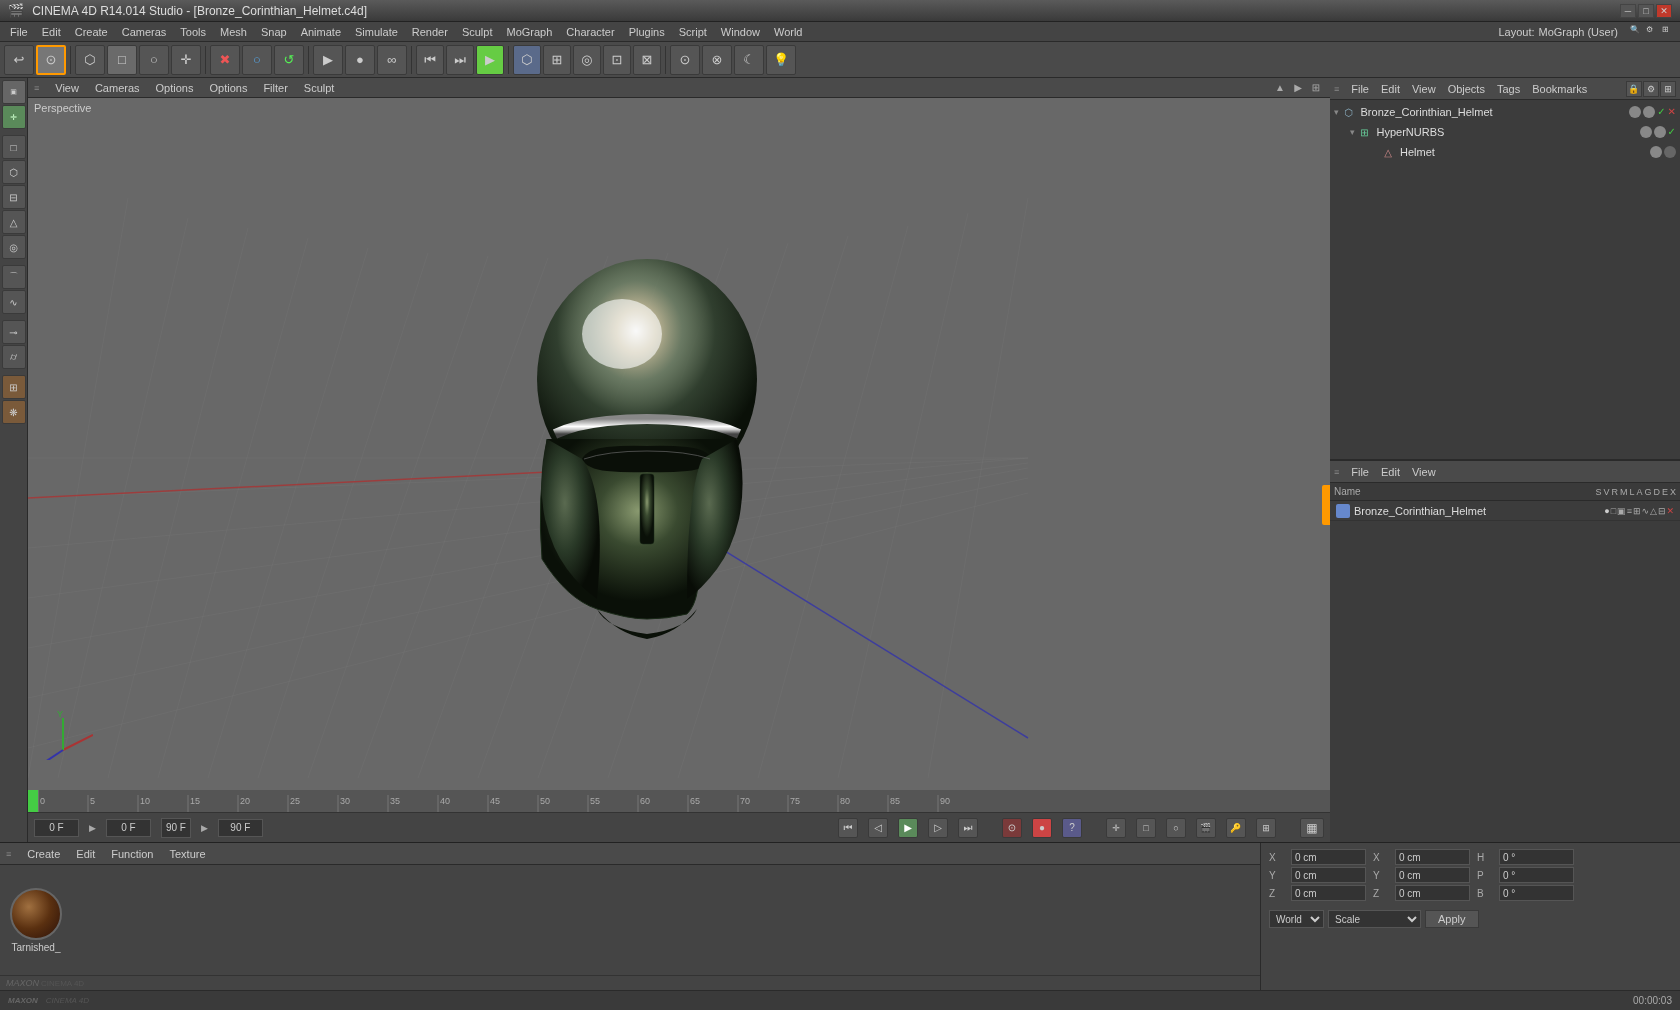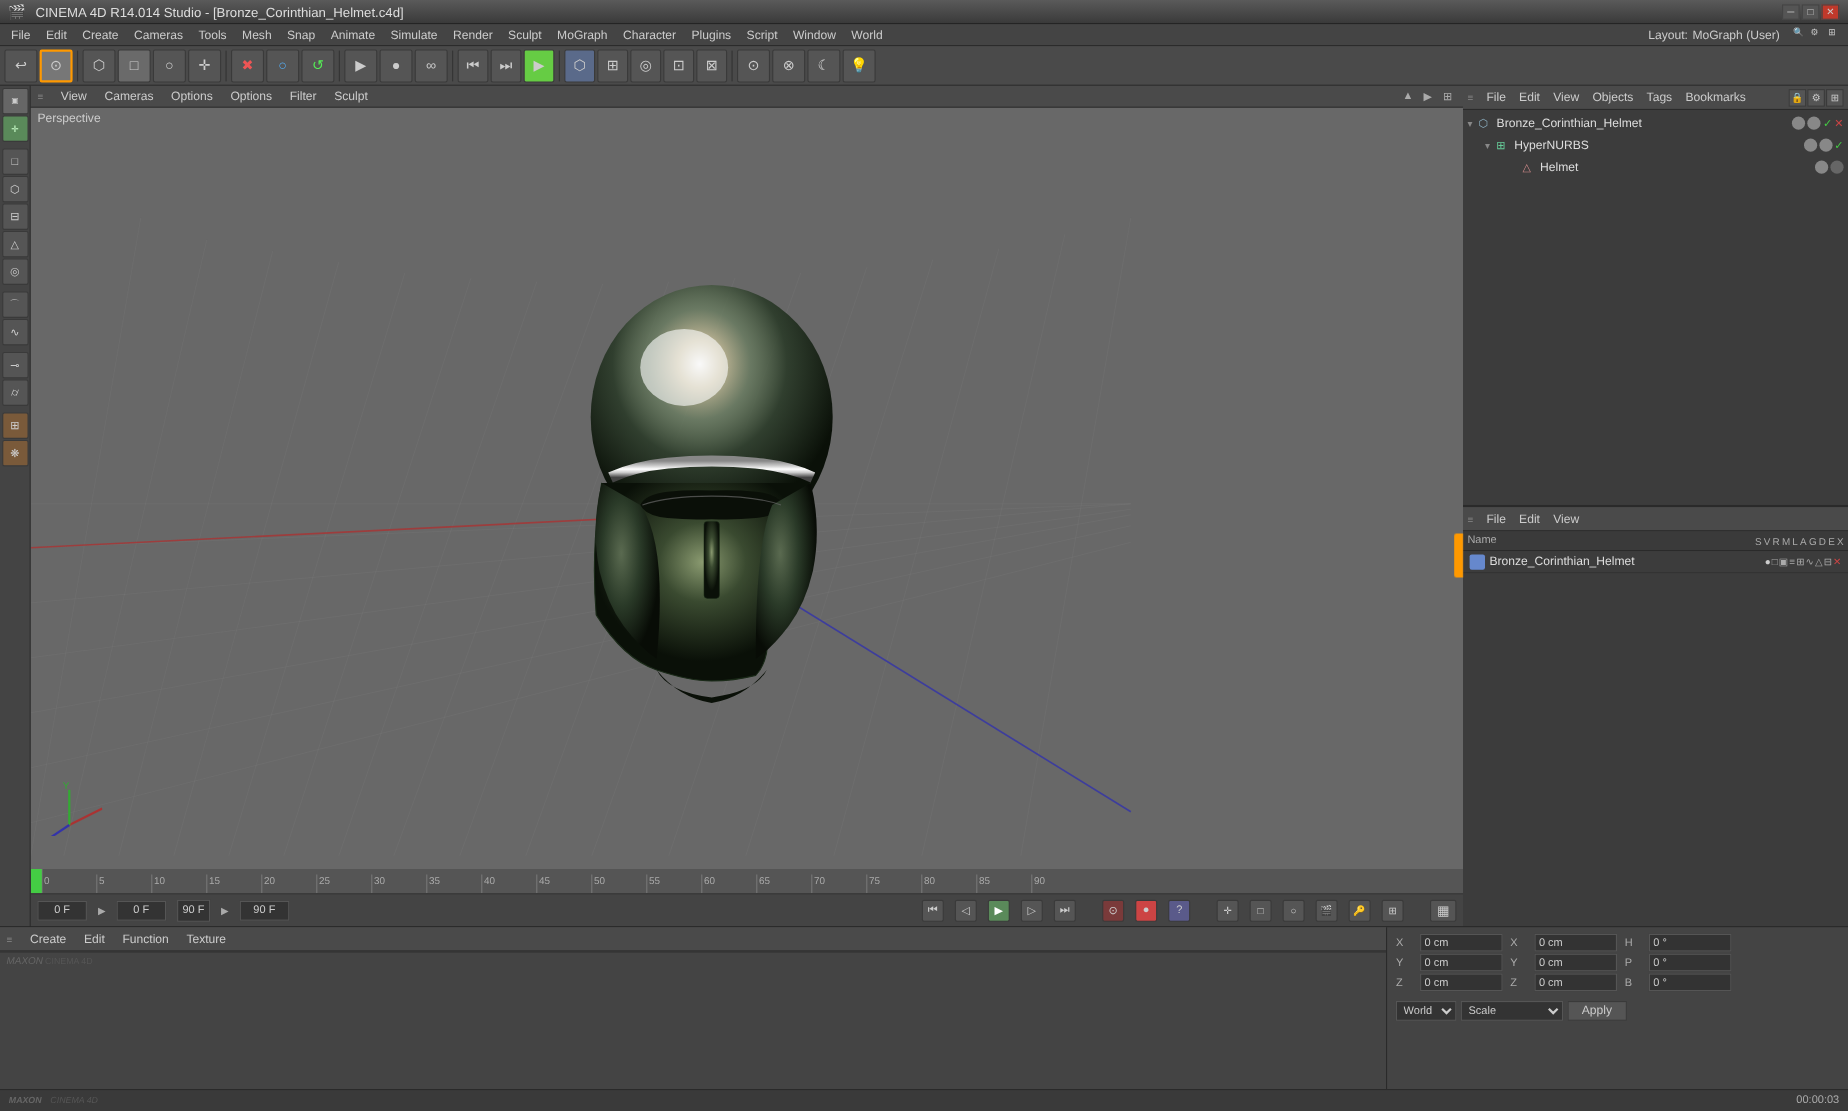--- a/index.html
+++ b/index.html
@@ -814,20 +814,26 @@
 <div id="bottom-combined" style="height:148px; display:flex; border-top:1px solid #222;">
 
   <div id="mat-area" style="flex:1; background:#444; display:flex; flex-direction:column;">
     <div id="mat-toolbar" style="height:22px; background:#4a4a4a; display:flex; align-items:center; padding:0 6px; gap:8px; border-bottom:1px solid #2a2a2a;">
       <span style="font-size:9px; color:#888; margin-right:4px;">≡</span>
       <span class="mat-menu">Create</span>
       <span class="mat-menu">Edit</span>
       <span class="mat-menu">Function</span>
       <span class="mat-menu">Texture</span>
     </div>
+    <div id="mat-content" style="flex:1; display:flex; align-items:center; padding:6px 10px; gap:8px;">
+      <div class="mat-container">
+        <div class="mat-swatch"></div>
+        <div class="mat-label">Tarnished_</div>
+      </div>
+    </div>
 
     <div style="display:flex; align-items:center; padding:2px 6px; border-top:1px solid #333;">
       <span style="font-size:9px; color:#666; font-style:italic;">MAXON</span>
       <span style="font-size:8px; color:#555; margin-left:2px;">CINEMA 4D</span>
     </div>
   </div>
 
   <div id="coords-area" style="width:420px; background:#444; border-left:1px solid #2a2a2a; padding:6px 8px; display:flex; flex-direction:column; gap:3px;">
 
     <div class="coord-grid">

